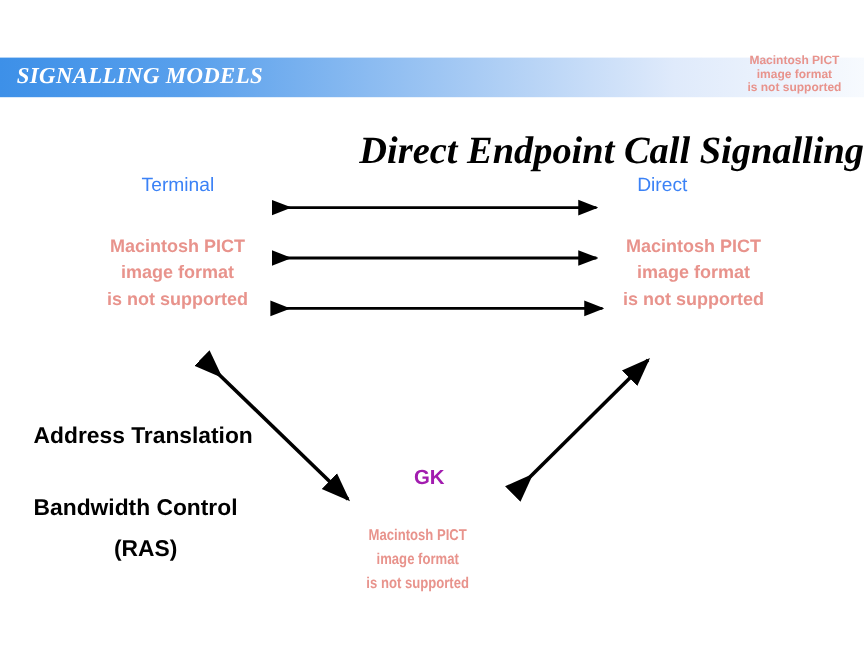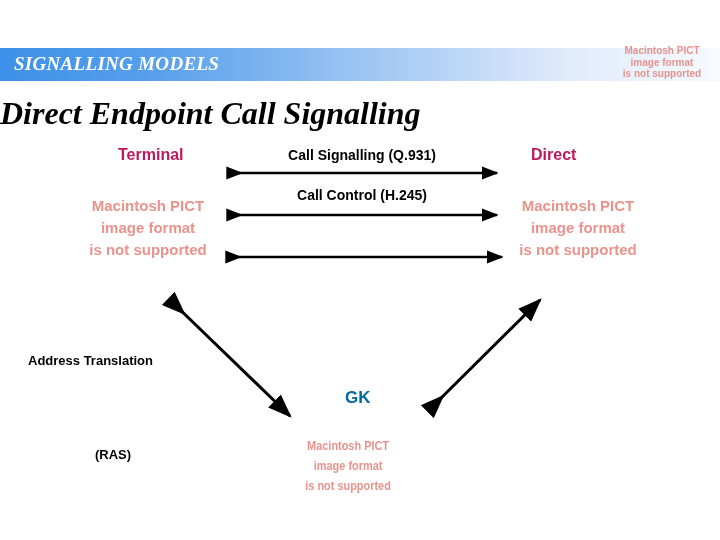--- a/index.html
+++ b/index.html
@@ -77,37 +77,37 @@
     font-size: 13px;
     line-height: 1.55;
     transform: scaleX(0.84);
     transform-origin: left top;
   }
 
   
   #main-title {
     position: absolute;
     left: 0;
-    top: 60px;
-    width: 720px;
-    text-align: left;
+    top: 72px;
+    width: 720px;
+    text-align: right;
     font-family: "Liberation Serif", serif;
     font-weight: bold;
     font-style: italic;
     font-size: 32px;
     color: #000000;
     white-space: nowrap;
   }
 
   
   .endpoint-label {
     position: absolute;
     font-size: 16px;
-    font-weight: bold;
-    color: #be185d;
+    font-weight: normal;
+    color: #3b82f6;
     white-space: nowrap;
   }
   #label-terminal { left: 118px; top: 111px; }
   #label-gateway  { left: 531px; top: 111px; }
 
   
   .proto-label {
     position: absolute;
     width: 340px;
     text-align: center;
@@ -116,38 +116,38 @@
     color: #000000;
     white-space: nowrap;
   }
   #proto-0 { left: 192px; top: 112px; }
   #proto-1 { left: 192px; top: 152px; }
   #proto-2 { left: 192px; top: 193px; }
 
   
   .ras-line {
     position: absolute;
-    font-size: 13px;
+    font-size: 19px;
     font-weight: bold;
     color: #000000;
     white-space: nowrap;
   }
   #ras-0 { left: 28px; top: 318px; }
   #ras-1 { left: 28px; top: 347px; }
   #ras-2 { left: 28px; top: 378px; }
   #ras-3 { left: 95px; top: 412px; }
 
   
   #label-gk {
     position: absolute;
     left: 345px;
     top: 353px;
     font-size: 17px;
     font-weight: bold;
-    color: #0369a1;
+    color: #a21caf;
   }
 
   
   #arrows {
     position: absolute;
     left: 0;
     top: 0;
     width: 720px;
     height: 540px;
     pointer-events: none;
@@ -176,36 +176,35 @@
     <div>Macintosh PICT</div>
     <div>image format</div>
     <div>is not supported</div>
   </div>
 
   <div id="main-title">Direct Endpoint Call Signalling</div>
 
   <div class="endpoint-label" id="label-terminal">Terminal</div>
   <div class="endpoint-label" id="label-gateway">Direct</div>
 
-  <div class="proto-label" id="proto-0">Call Signalling (Q.931)</div>
-  <div class="proto-label" id="proto-1">Call Control (H.245)</div>
 
   <div class="pict" id="pict-left">
     <div>Macintosh PICT</div>
     <div>image format</div>
     <div>is not supported</div>
   </div>
 
   <div class="pict" id="pict-right">
     <div>Macintosh PICT</div>
     <div>image format</div>
     <div>is not supported</div>
   </div>
 
   <div class="ras-line" id="ras-0">Address Translation</div>
+  <div class="ras-line" id="ras-2">Bandwidth Control</div>
   <div class="ras-line" id="ras-3">(RAS)</div>
 
   <div id="label-gk">GK</div>
 
   <div class="pict" id="pict-bottom">
     <div>Macintosh PICT</div>
     <div>image format</div>
     <div>is not supported</div>
   </div>
 

